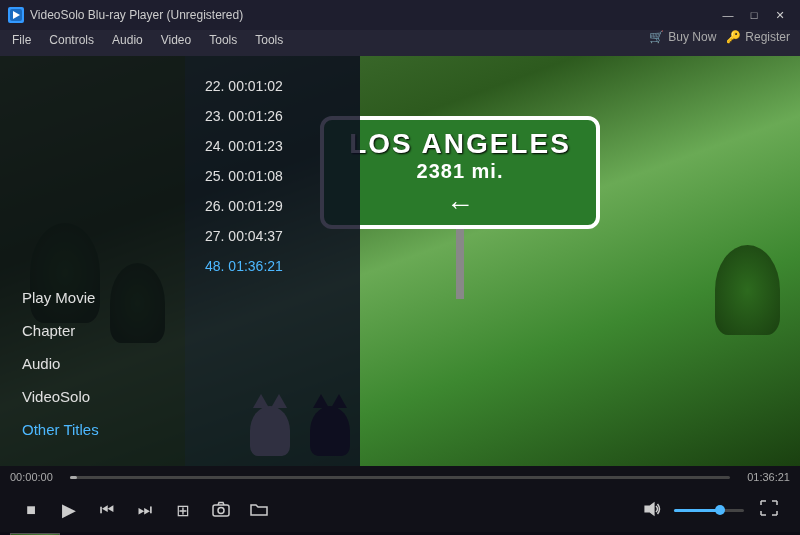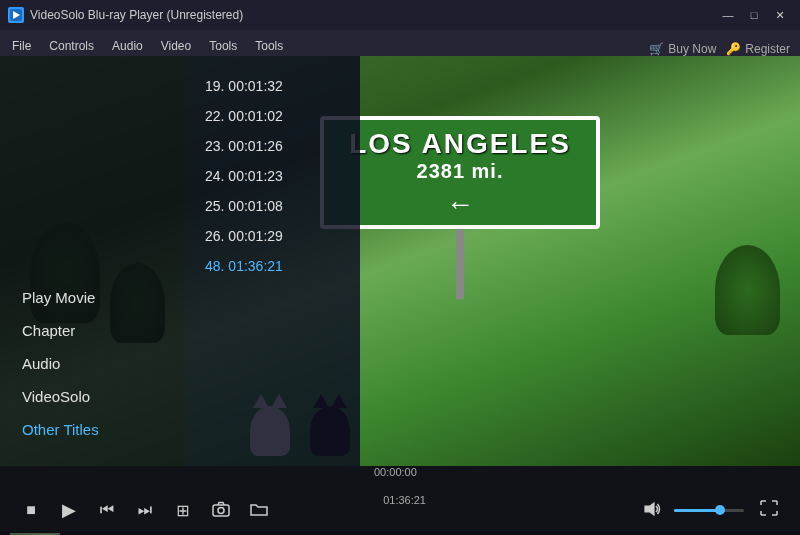--- a/index.html
+++ b/index.html
@@ -57,21 +57,21 @@
       display: flex;
       align-items: center;
       justify-content: center;
     }
 
     
     #menu-bar {
       height: 26px;
       background: #252535;
       display: flex;
-      align-items: flex-end;
+      align-items: flex-start;
       justify-content: space-between;
       padding: 0 4px;
     }
     #menu-left {
       display: flex;
       align-items: center;
       gap: 2px;
     }
     .menu-item {
       color: #cccccc;
@@ -125,21 +125,21 @@
     }
     #sign-post {
       width: 8px;
       height: 70px;
       background: #888;
       margin: 0 auto;
     }
     #sign-board {
       background: #2a7a2a;
       border: 4px solid #fff;
-      border-radius: 4px;
+      border-radius: 12px;
       padding: 8px 14px;
       text-align: center;
       color: white;
       font-weight: bold;
     }
     #sign-city {
       font-size: 28px;
       letter-spacing: 2px;
       text-shadow: 1px 1px 2px #000;
     }
@@ -248,21 +248,20 @@
       flex-direction: column;
     }
 
     
     #progress-area {
       height: 22px;
       display: flex;
       align-items: center;
       padding: 0 10px;
       gap: 8px;
-      flex-direction: column;
     }
     #time-elapsed {
       color: #aaa;
       font-size: 11px;
       min-width: 52px;
     }
     #progress-track {
       flex: 1;
       height: 3px;
       background: #444;
@@ -424,26 +423,26 @@
 
   <div id="left-panel">
     <div class="panel-menu-item">Play Movie</div>
     <div class="panel-menu-item">Chapter</div>
     <div class="panel-menu-item">Audio</div>
     <div class="panel-menu-item">VideoSolo</div>
     <div class="panel-menu-item active">Other Titles</div>
   </div>
 
   <div id="chapter-panel">
-    <div class="chapter-item">19.  00:01:32</div>
     <div class="chapter-item">22.  00:01:02</div>
     <div class="chapter-item">23.  00:01:26</div>
     <div class="chapter-item">24.  00:01:23</div>
     <div class="chapter-item">25.  00:01:08</div>
     <div class="chapter-item">26.  00:01:29</div>
+    <div class="chapter-item">27.  00:04:37</div>
     <div class="chapter-item active">48.  01:36:21</div>
   </div>
 </div>
 
 <div id="controls-bar">
 
   <div id="progress-area">
     <span id="time-elapsed">00:00:00</span>
     <div id="progress-track">
       <div id="progress-fill"></div>

